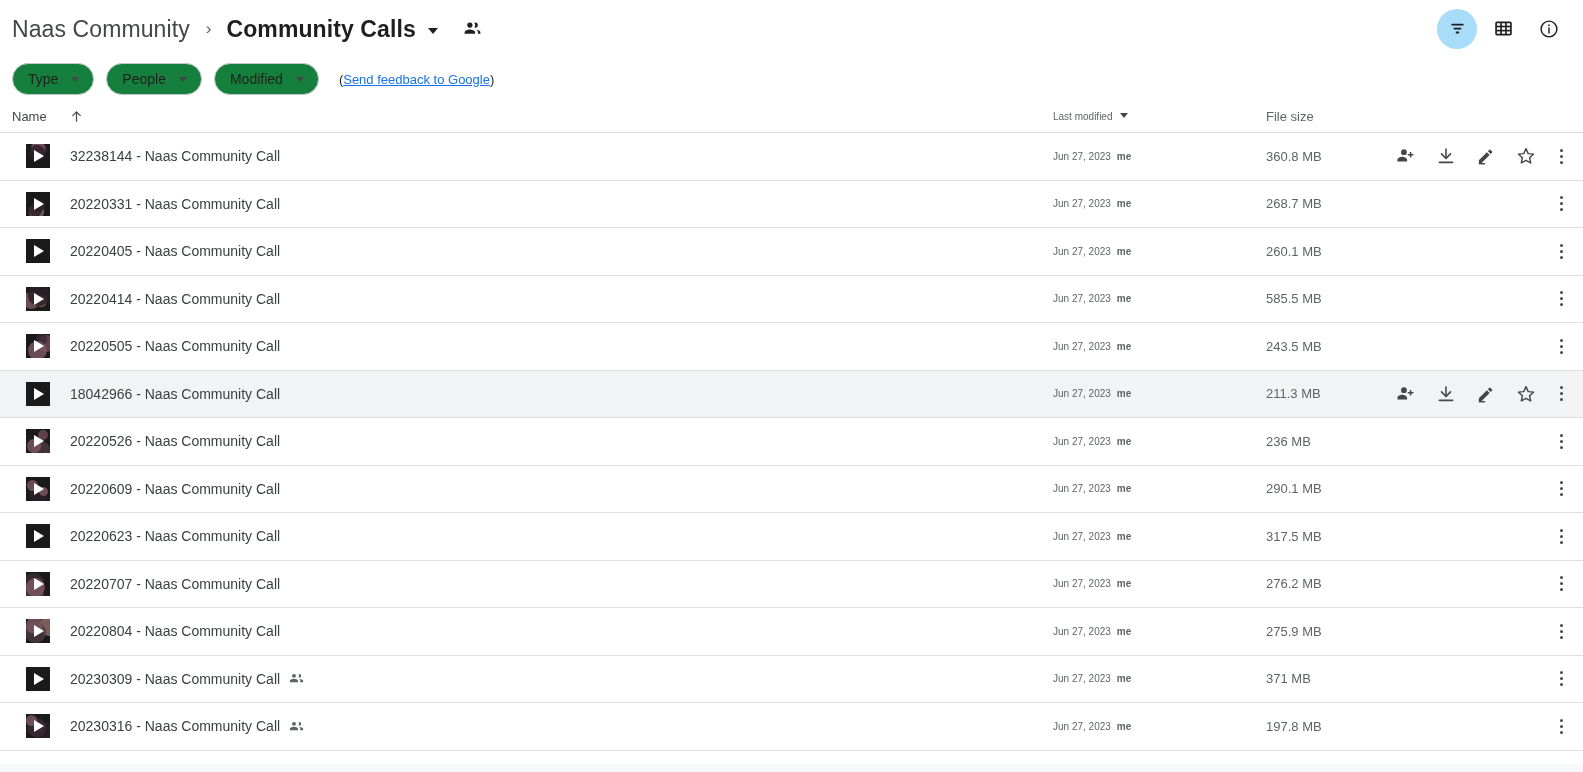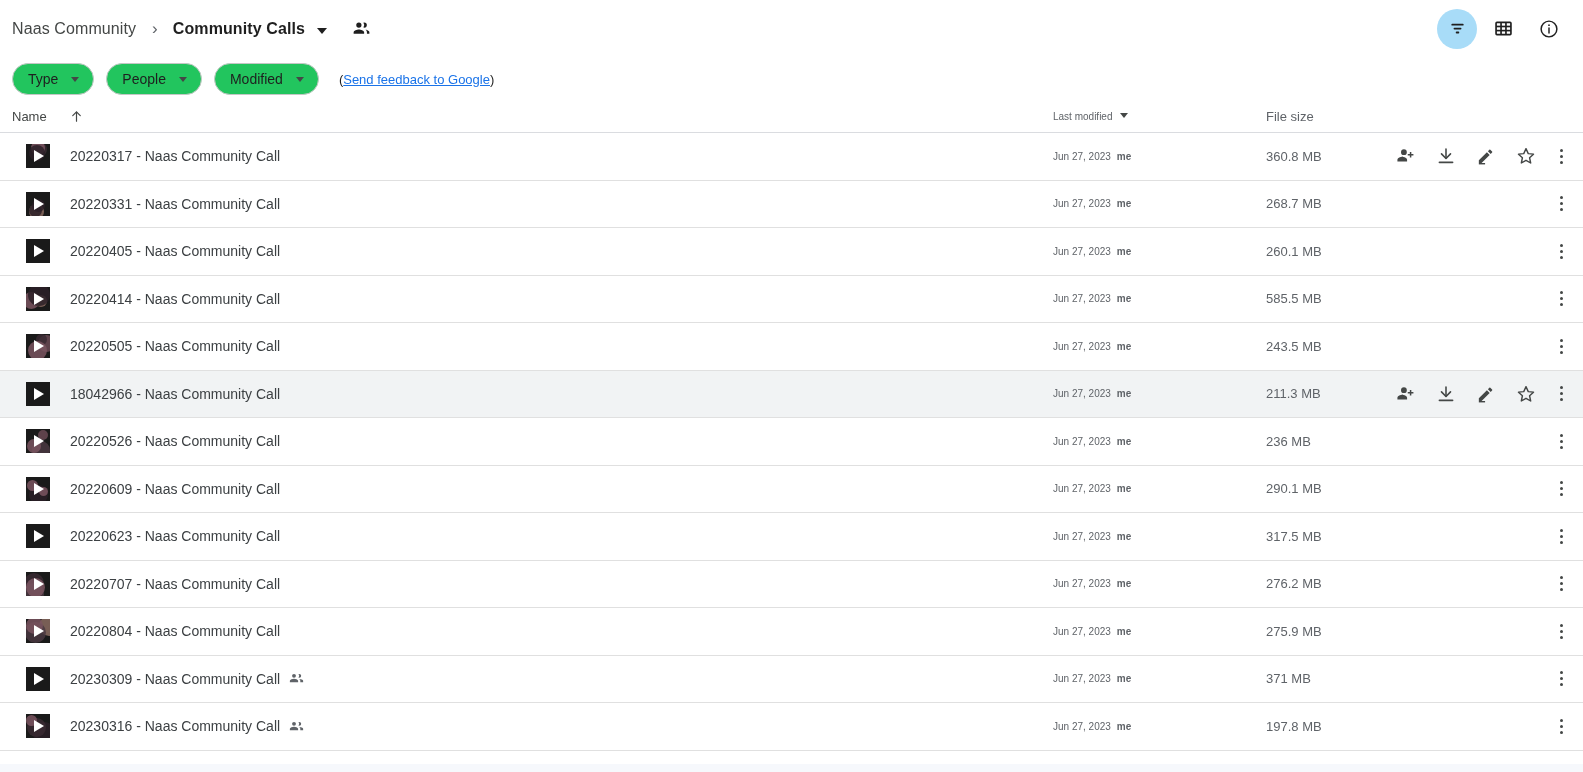--- a/index.html
+++ b/index.html
@@ -15,21 +15,21 @@
 
   
   .topbar {
     height: 57px;
     display: flex;
     align-items: center;
     padding: 0 14px 0 12px;
     position: relative;
   }
   .crumb {
-    font-size: 16px;
+    font-size: 23px;
     line-height: 26px;
     color: #444746;
     white-space: nowrap;
     letter-spacing: .1px;
   }
   .crumb.current { color: #1f1f1f; font-weight: bold; }
   .crumb-sep {
     font-size: 17px;
     color: #5f6368;
     margin: 0 15px 0 16px;
@@ -72,21 +72,21 @@
   .chip {
     height: 32px;
     border: 1px solid #c4c7c5;
     border-radius: 16px;
     display: flex;
     align-items: center;
     padding: 0 10px 0 15px;
     font-size: 14px;
     color: #1f1f1f;
     cursor: pointer;
-    background: #22c55e;
+    background: #15803d;
     white-space: nowrap;
   }
   .chip .chip-caret {
     width: 0; height: 0;
     border-left: 4.5px solid transparent;
     border-right: 4.5px solid transparent;
     border-top: 5.5px solid #444746;
     margin-left: 13px;
     margin-right: 4px;
   }
@@ -270,21 +270,21 @@
 
   <div id="rows-container">
       <div class="row">
         <div class="col-name">
           <span class="thumb">
             <span class="blotch" style="width:15px;height:15px;left:6px;top:-2px;background:#3a2a33"></span>
             <span class="blotch" style="width:14px;height:14px;left:5px;top:-3px;background:#7a5560"></span>
             <span class="blotch" style="width:16px;height:16px;left:3px;top:1px;background:#2b2028"></span>
             <span class="tri"></span>
           </span>
-          <span class="fname">20220317 - Naas Community Call</span>
+          <span class="fname">32238144 - Naas Community Call</span>
         </div>
         <div class="col-mod"><span>Jun 27, 2023</span><span class="who">me</span></div>
         <div class="col-size">360.8 MB</div>
         <div class="col-act">
           <div class="act-ico">
             <svg width="20" height="20" viewBox="0 0 24 24" fill="#444746">
               <path d="M9.5 12.6c-2.6 0-7.8 1.3-7.8 3.9v2.1h11.6v-2.1c0-2.6-5.2-3.9-7.8-3.9zm0-1.7a3.5 3.5 0 100-7 3.5 3.5 0 000 7z"></path>
               <path d="M18.4 9.6V7.1h-1.8v2.5h-2.5v1.8h2.5v2.5h1.8v-2.5h2.5V9.6z"></path>
             </svg>
           </div>

